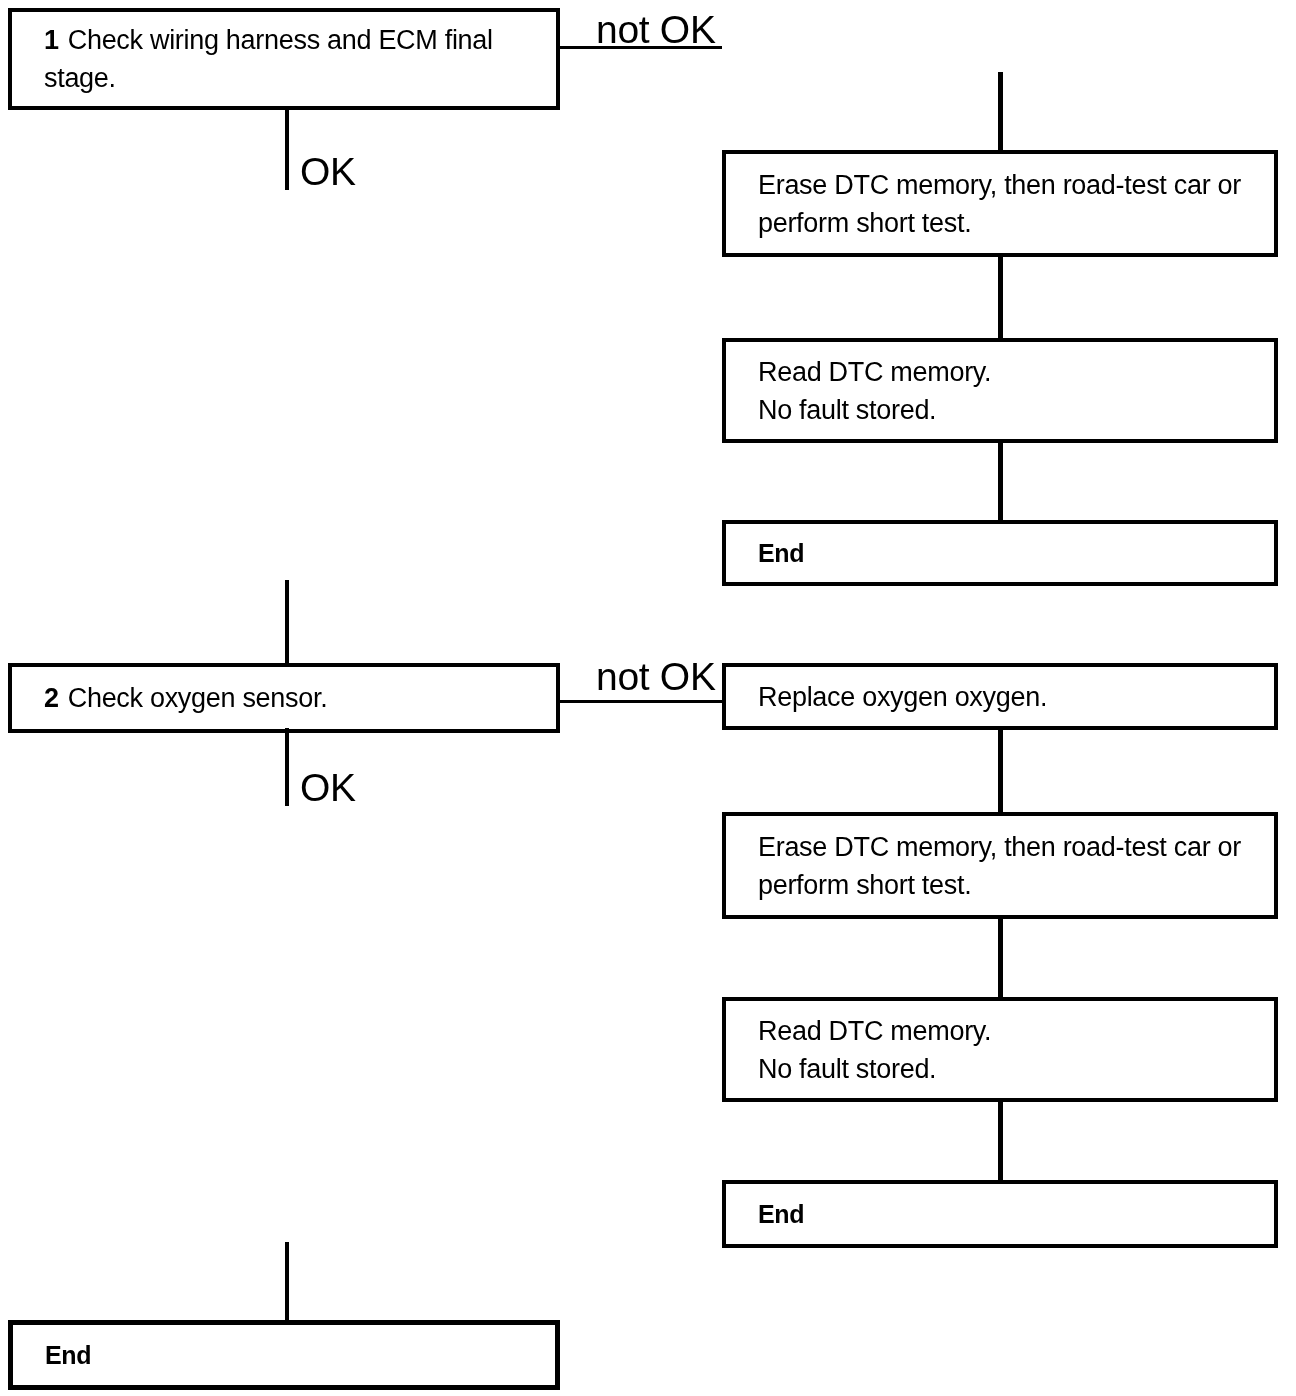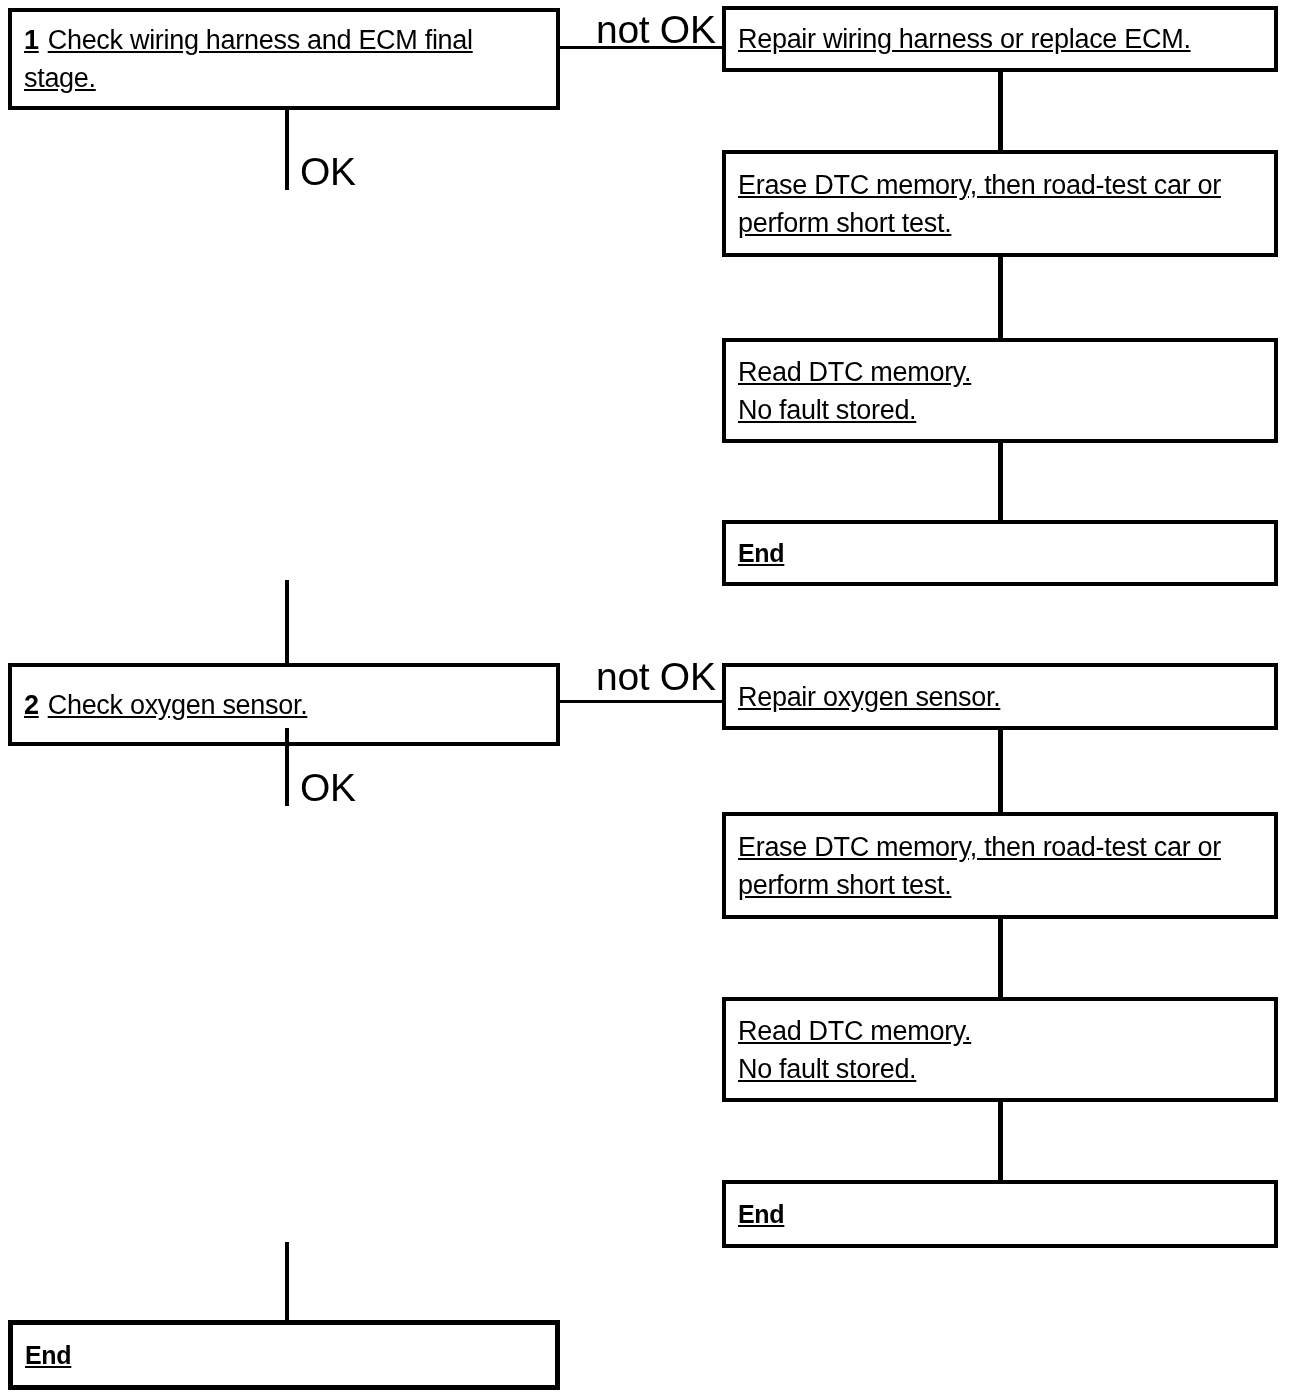--- a/index.html
+++ b/index.html
@@ -17,25 +17,24 @@
     overflow: hidden;
   }
   .box {
     position: absolute;
     box-sizing: border-box;
     border: 4px solid #000000;
     background: #ffffff;
     display: flex;
     flex-direction: column;
     justify-content: center;
-    padding: 6px 12px;
+    padding: 6px 32px;
     font-size: 27px;
     line-height: 38px;
     letter-spacing: -0.3px;
-    text-decoration: underline;
   }
   .box .num {
     font-weight: bold;
     margin-right: 9px;
   }
   .end-text {
     font-weight: bold;
     font-size: 25px;
   }
   .vline, .hline {
@@ -43,21 +42,21 @@
     background: #000000;
   }
   .edge-label {
     position: absolute;
     font-size: 39px;
     letter-spacing: -0.3px;
     white-space: nowrap;
   }
   
   .step1-box   { left: 8px;   top: 8px;    width: 552px; height: 102px; }
-  .step2-box   { left: 8px;   top: 663px;  width: 552px; height: 83px;  }
+  .step2-box   { left: 8px;   top: 663px;  width: 552px; height: 70px;  }
   .final-end   { left: 8px;   top: 1320px; width: 552px; height: 70px;  border-width: 5px; }
   
   .r-action1   { left: 722px; top: 6px;    width: 556px; height: 66px;  }
   .r-erase1    { left: 722px; top: 150px;  width: 556px; height: 107px; }
   .r-read1     { left: 722px; top: 338px;  width: 556px; height: 105px; }
   .r-end1      { left: 722px; top: 520px;  width: 556px; height: 66px;  }
   .r-action2   { left: 722px; top: 663px;  width: 556px; height: 67px;  }
   .r-erase2    { left: 722px; top: 812px;  width: 556px; height: 107px; }
   .r-read2     { left: 722px; top: 997px;  width: 556px; height: 105px; }
   .r-end2      { left: 722px; top: 1180px; width: 556px; height: 68px;  }
@@ -72,36 +71,33 @@
   </div>
 
   <div class="box step2-box">
     <div><span class="num">2</span><span>Check oxygen sensor.</span></div>
   </div>
 
   <div class="box final-end">
     <div class="end-text">End</div>
   </div>
 
-  <div class="box r-action1">
-    <div>Repair wiring harness or replace ECM.</div>
-  </div>
   <div class="box r-erase1">
     <div>Erase DTC memory, then road-test car or perform short test.</div>
   </div>
   <div class="box r-read1">
     <div>Read DTC memory.</div>
     <div>No fault stored.</div>
   </div>
   <div class="box r-end1">
     <div class="end-text">End</div>
   </div>
 
   <div class="box r-action2">
-    <div>Repair oxygen sensor.</div>
+    <div>Replace oxygen oxygen.</div>
   </div>
   <div class="box r-erase2">
     <div>Erase DTC memory, then road-test car or perform short test.</div>
   </div>
   <div class="box r-read2">
     <div>Read DTC memory.</div>
     <div>No fault stored.</div>
   </div>
   <div class="box r-end2">
     <div class="end-text">End</div>

